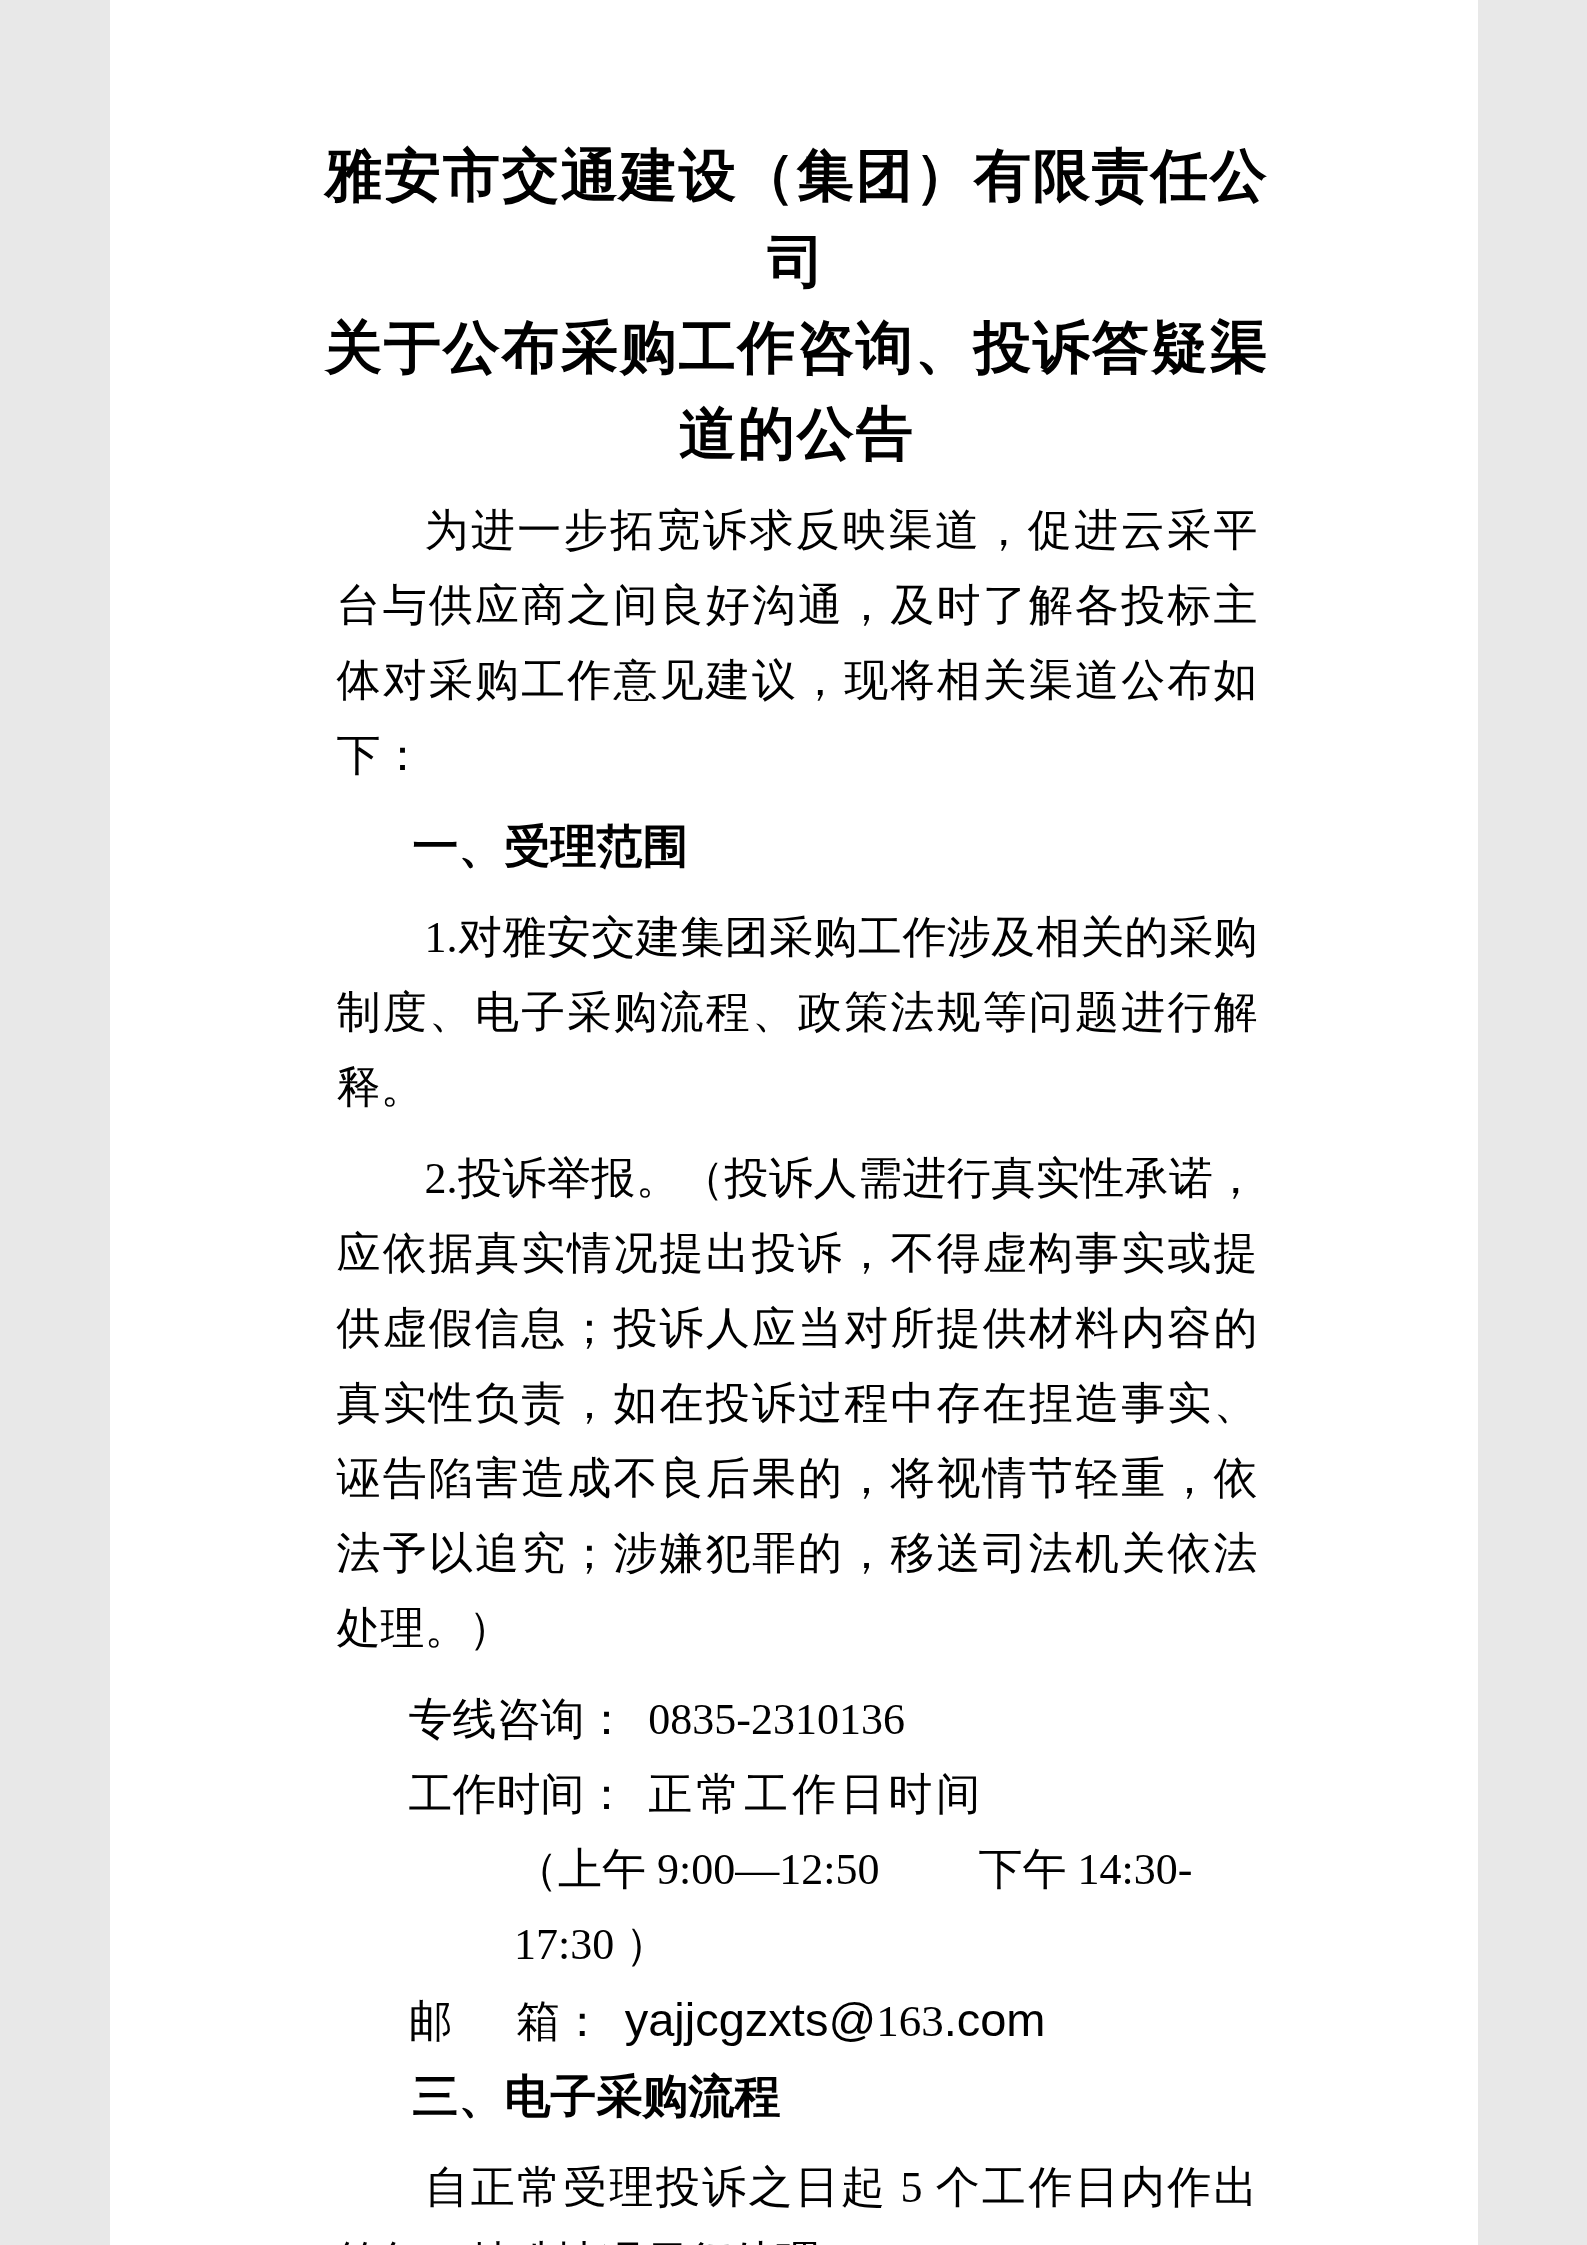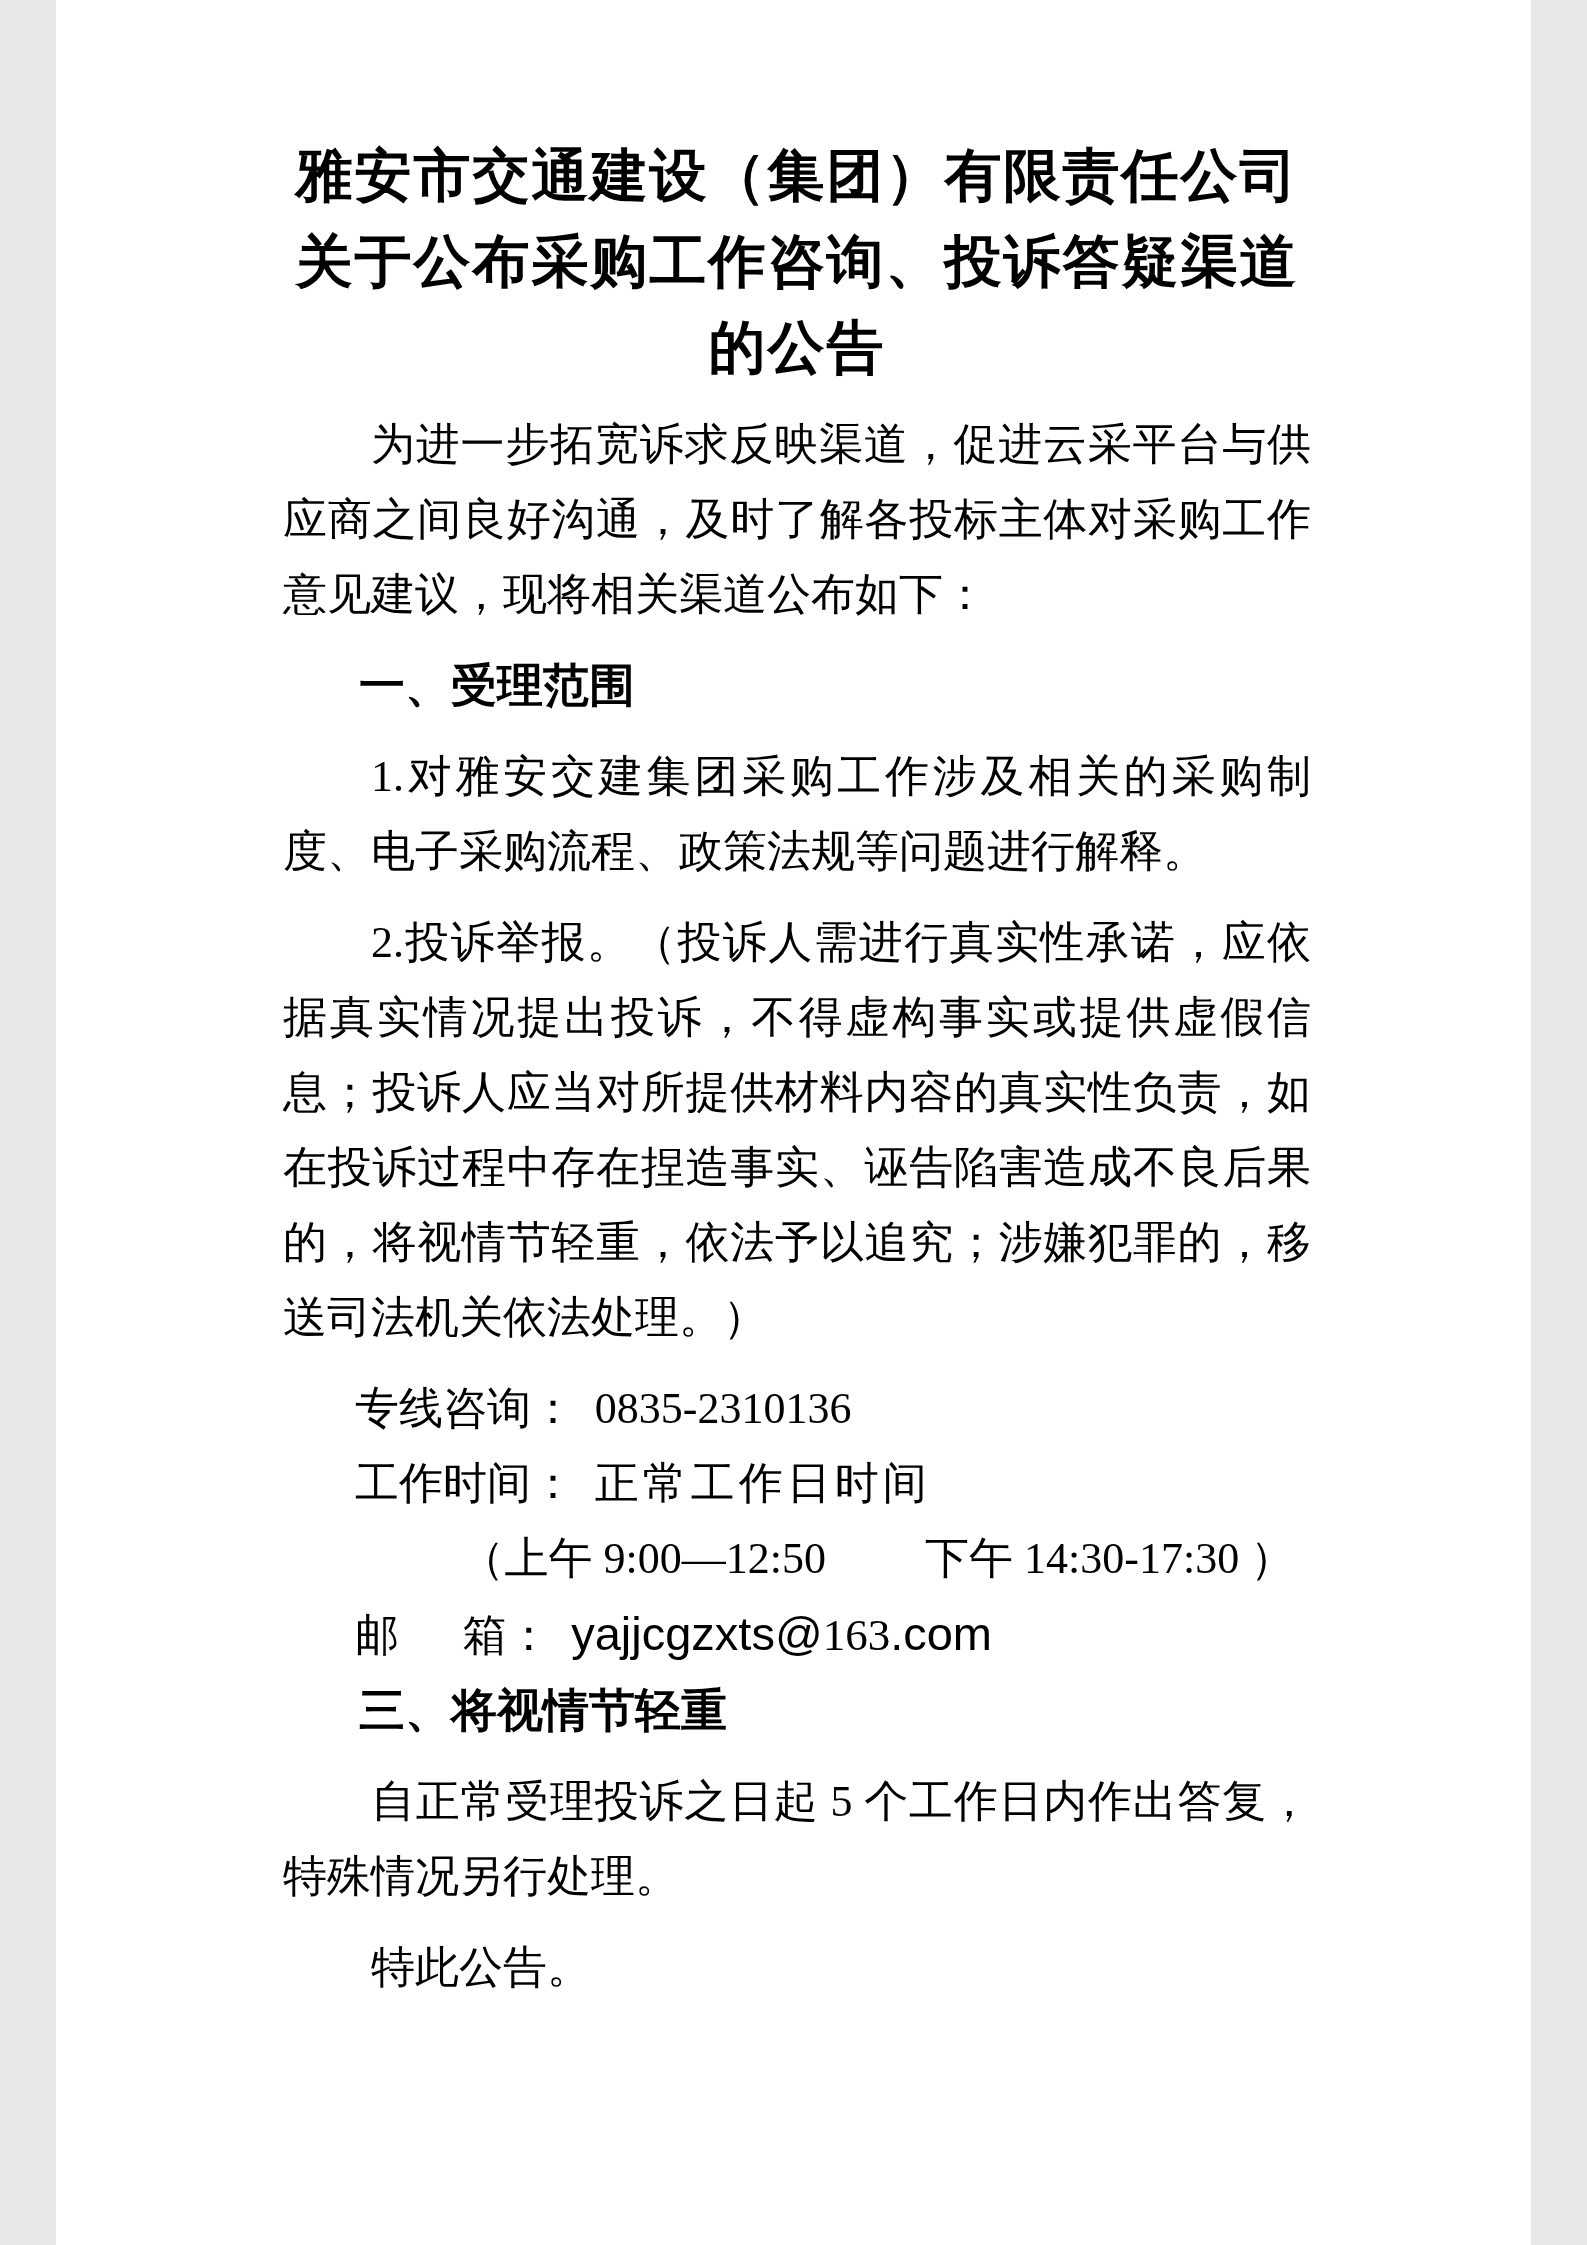--- a/index.html
+++ b/index.html
@@ -2,21 +2,21 @@
 <html><head>
 <meta charset="utf-8">
 <style>
   html, body {
     margin: 0;
     padding: 0;
     background: #e8e8e8;
   }
   .page {
     position: relative;
-    width: 1475px;
+    width: 1368px;
     height: 2245px;
     margin: 0 auto;
     background: #ffffff;
     color: #000000;
     box-sizing: border-box;
     padding-left: 211px;
     padding-right: 204px;
     font-family: "Liberation Serif", "DejaVu Serif", serif;
     font-size: 44px;
     line-height: 75px;
@@ -123,18 +123,18 @@
     <span class="pm-part">下午 14:30-17:30</span>
     <span>）</span>
   </p>
 
   <p class="contact-line">
     <span>邮</span>
     <span class="email-label-2">箱：</span>
     <span class="email-user contact-value">yajjcgzxts@</span><span class="email-num">163</span><span class="email-tld">.com</span>
   </p>
 
-  <h2 class="sec-heading">三、将视情节轻重</h2>
+  <h2 class="sec-heading">三、电子采购流程</h2>
   <p class="body-para">自正常受理投诉之日起 5 个工作日内作出答复，特殊情况另行处理。</p>
   <p class="body-para">特此公告。</p>
 
 
 </div>
 
 </body></html>

